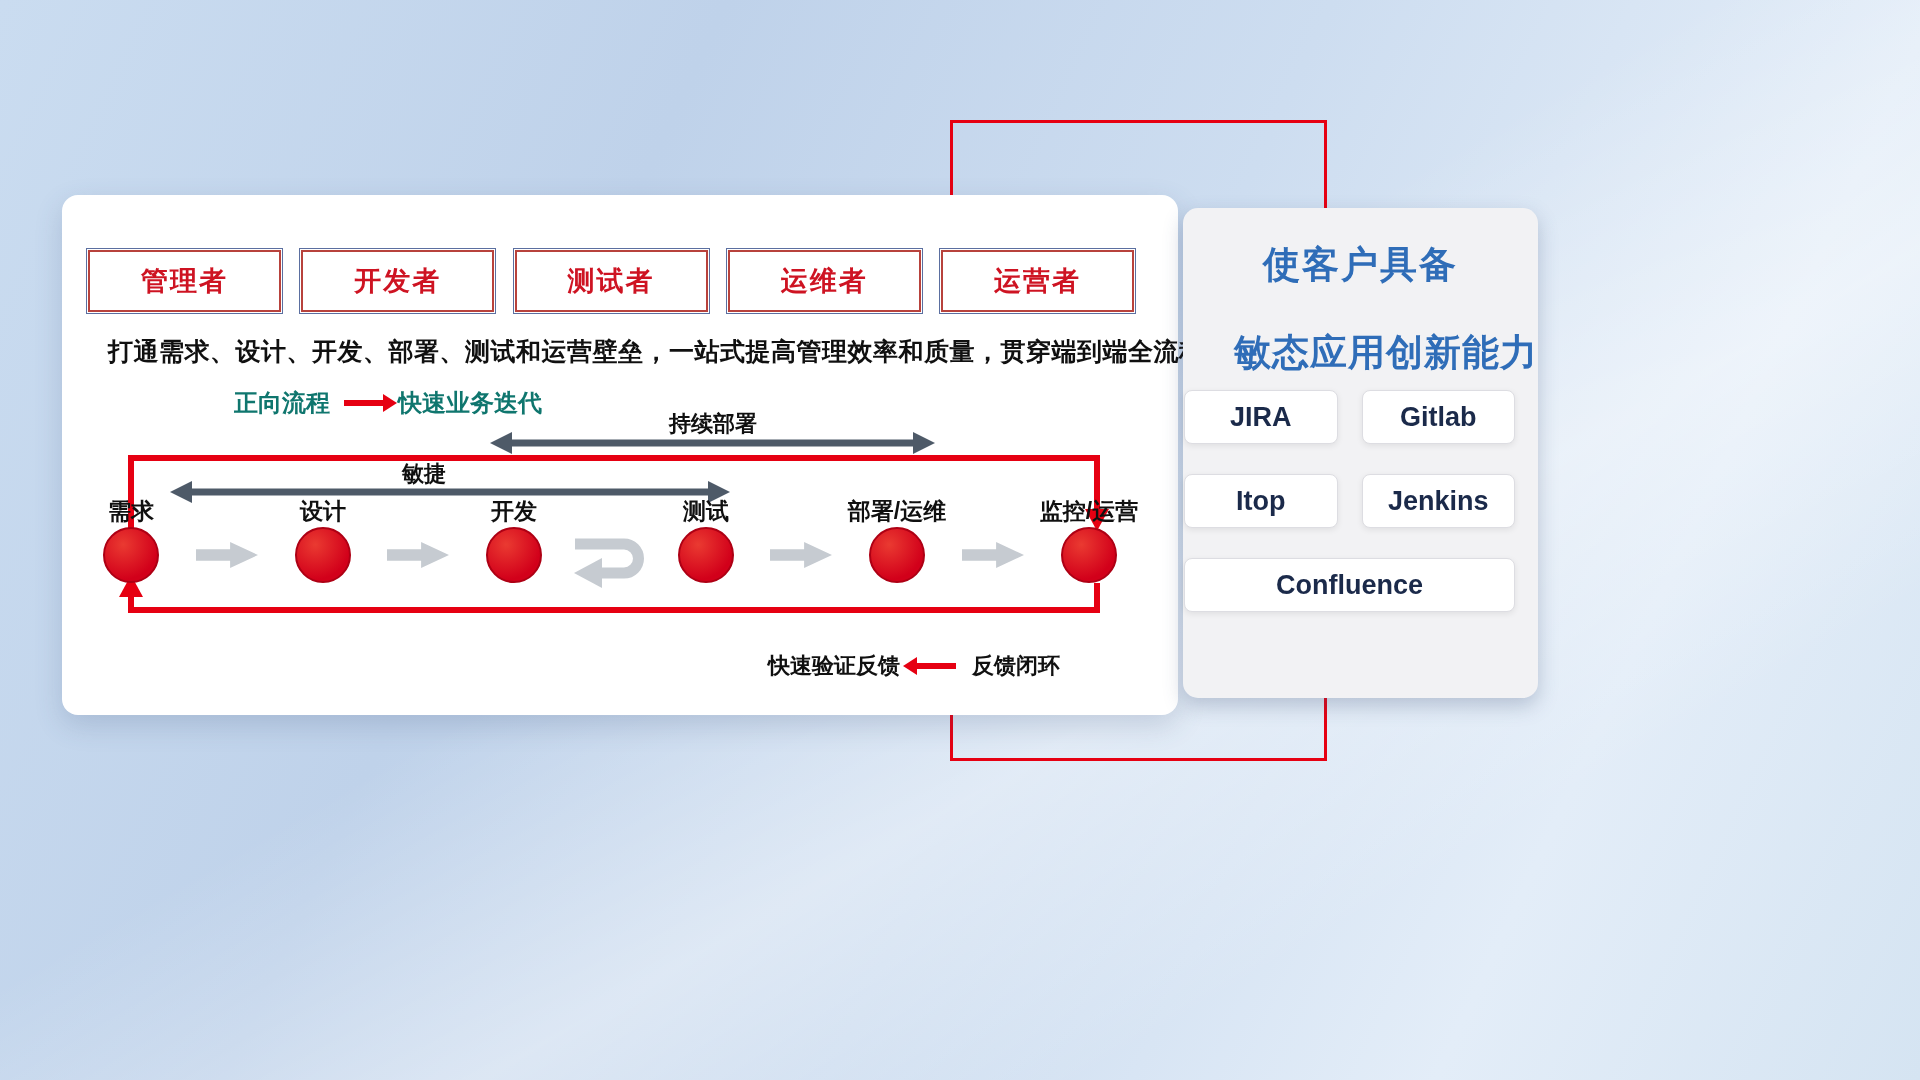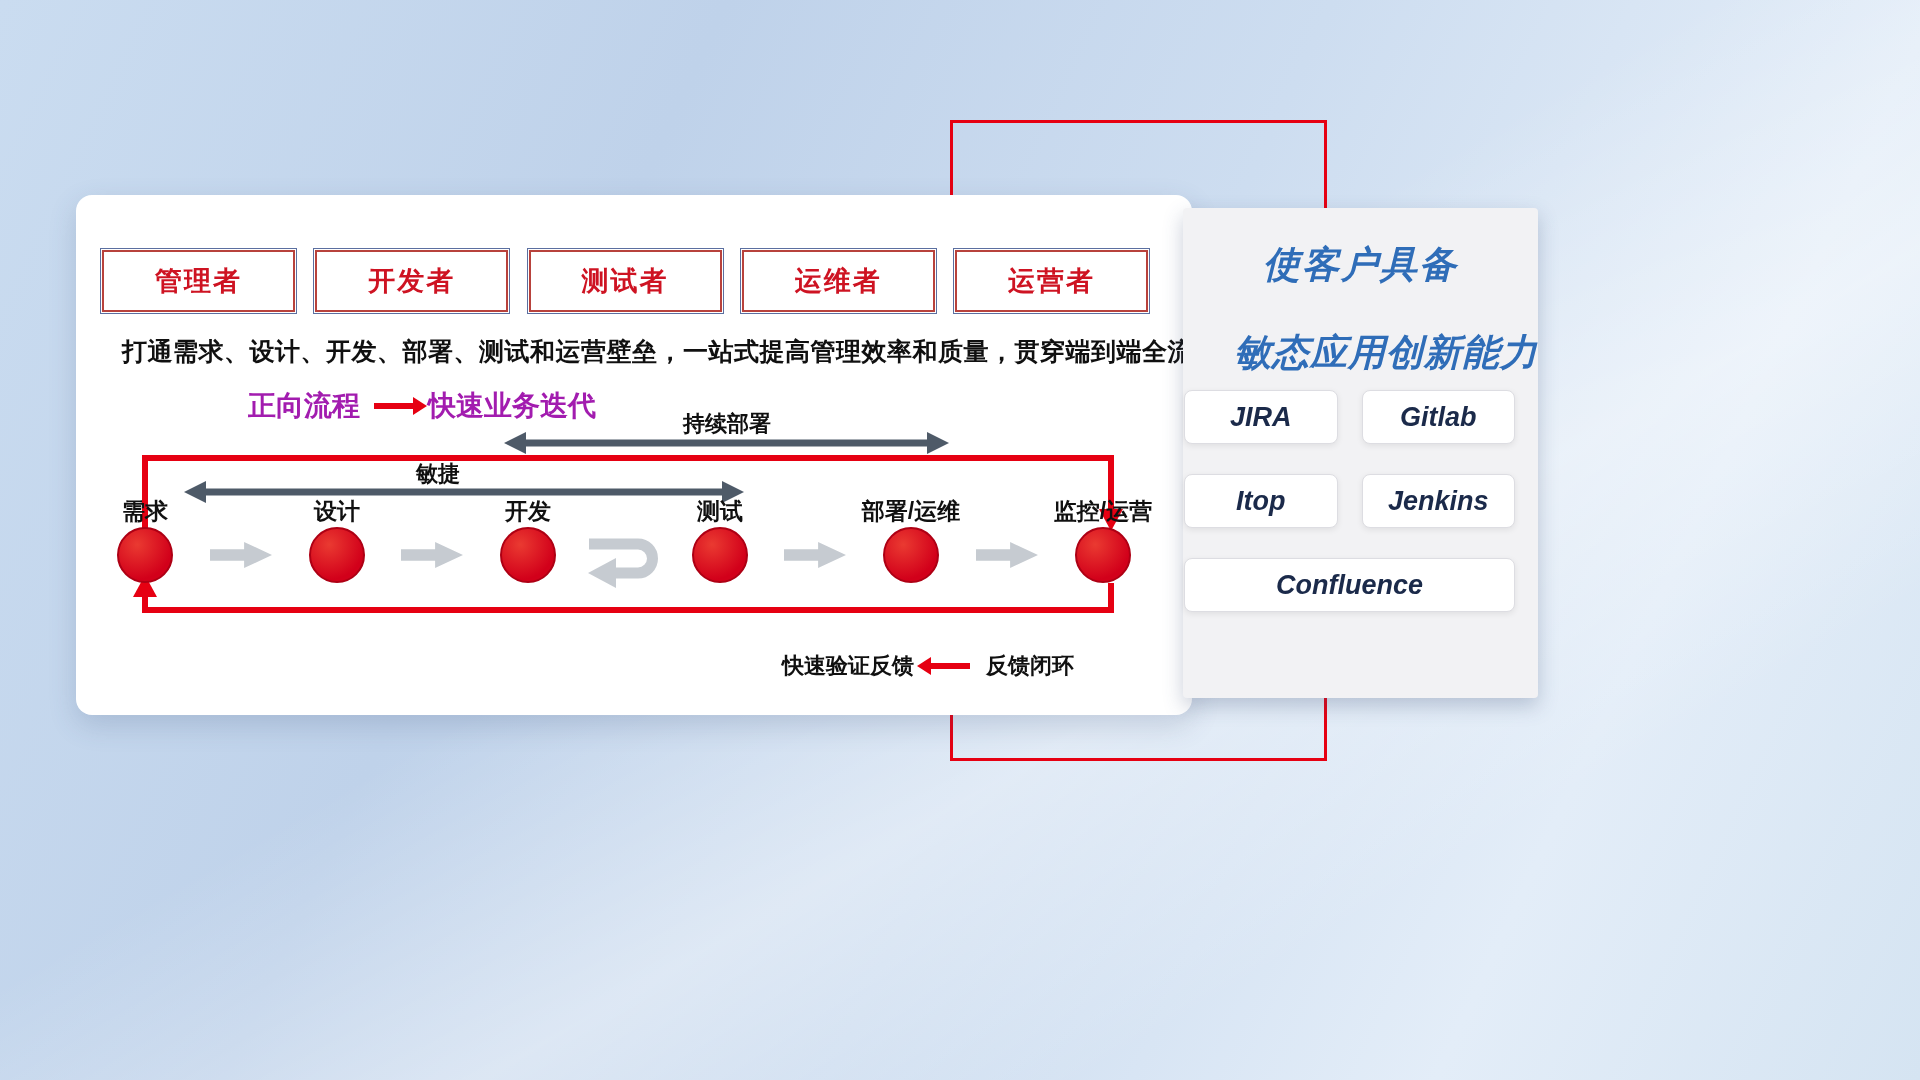--- a/index.html
+++ b/index.html
@@ -17,21 +17,21 @@
   }
 
   
   .red-frame {
     position:absolute; left:950px; top:120px; width:377px; height:641px;
     border:3px solid #e60012; z-index:1;
   }
 
   
   .card {
-    position:absolute; left:76px; top:195px; width:1116px; height:520px;
+    position:absolute; left:62px; top:195px; width:1116px; height:520px;
     background:#ffffff; border-radius:16px; z-index:2;
     box-shadow:0 10px 28px rgba(60,80,120,.20);
   }
 
   
   .roles { position:absolute; left:26px; top:55px; width:1046px; display:flex; justify-content:space-between; }
   .role-box {
     width:193px; height:62px; background:#fff;
     display:flex; align-items:center; justify-content:center;
     font-size:27px; font-weight:bold; color:#ce1322; letter-spacing:2px;
@@ -39,21 +39,21 @@
   }
 
   .subtitle {
     position:absolute; left:46px; top:140px; width:1040px;
     font-size:25px; font-weight:bold; color:#101010; letter-spacing:.5px; white-space:nowrap;
   }
 
   
   .legend-forward {
     position:absolute; left:172px; top:192px; display:flex; align-items:center; gap:14px;
-    font-size:28px; font-weight:bold; color:#a21caf;
+    font-size:24px; font-weight:bold; color:#0f766e;
   }
   .arrow-red-right { position:relative; width:40px; height:6px; background:#e60012; }
   .arrow-red-right::after {
     content:""; position:absolute; right:-13px; top:-6px;
     border-left:14px solid #e60012; border-top:9px solid transparent; border-bottom:9px solid transparent;
   }
   .arrow-red-left { position:relative; width:40px; height:6px; background:#e60012; }
   .arrow-red-left::before {
     content:""; position:absolute; left:-13px; top:-6px;
     border-right:14px solid #e60012; border-top:9px solid transparent; border-bottom:9px solid transparent;
@@ -84,23 +84,22 @@
 
   
   .legend-feedback {
     position:absolute; left:706px; top:456px; display:flex; align-items:center; gap:16px;
     font-size:22px; font-weight:bold; color:#101010;
   }
 
   
   .side-panel {
     position:absolute; left:1183px; top:208px; width:355px; height:490px;
-    background:#f2f2f4; border-radius:4px; z-index:4;
+    background:#f2f2f4; border-radius:15px; z-index:4;
     box-shadow:0 8px 20px rgba(60,80,120,.28);
-    font-style:italic;
   }
   .panel-title-1 { margin-top:32px; text-align:center; font-size:37px; font-weight:bold;
     color:#2f6db8; letter-spacing:2px; }
   .panel-title-2 { margin-top:38px; text-align:right; font-size:37px; font-weight:bold;
     color:#2f6db8; letter-spacing:1px; }
   .tools {
     position:absolute; left:1px; top:182px; width:331px;
     display:grid; grid-template-columns:1fr 1fr; gap:30px 24px;
   }
   .tool {

